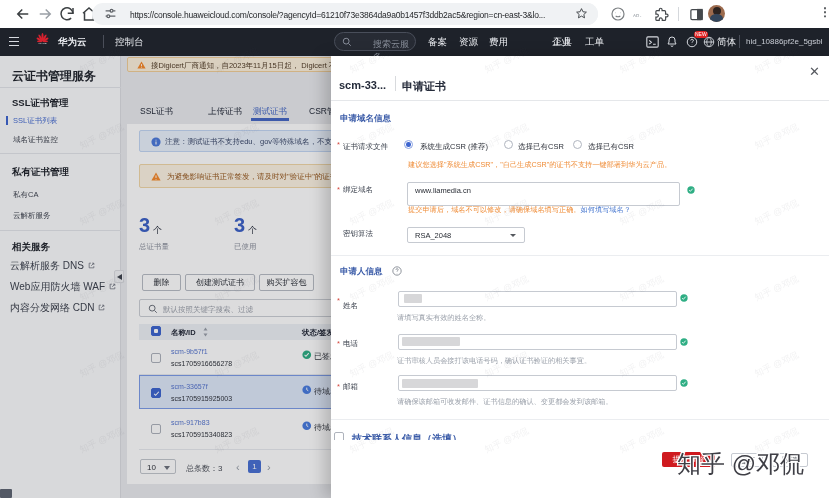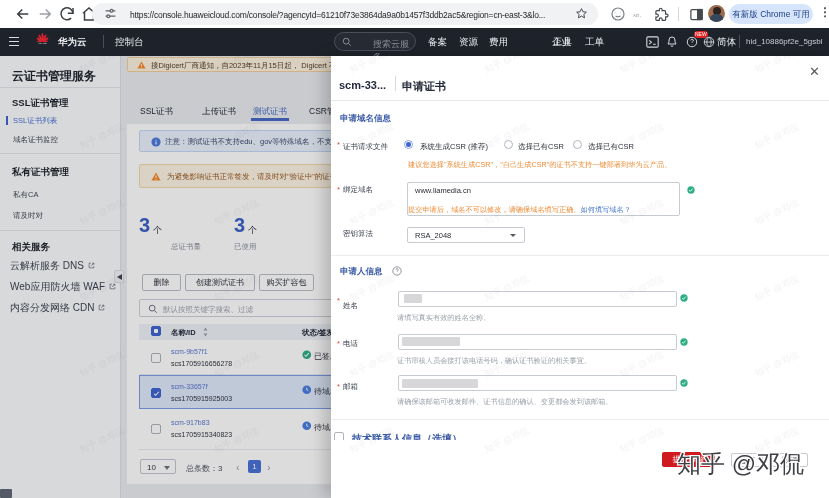--- a/index.html
+++ b/index.html
@@ -96,21 +96,20 @@
   <div style="position:absolute;left:678px;top:7px;width:1px;height:14px;background:#d5d8dc;"></div>
   <svg class="cicon" style="left:689px;width:15px;height:15px;top:7px;" viewBox="0 0 24 24" fill="none" stroke="#45494d" stroke-width="2">
       <rect x="3" y="4" width="18" height="16" rx="2"></rect>
       <path d="M14 4v16"></path>
       <rect x="14" y="4" width="7" height="16" fill="#45494d"></rect>
     </svg>
   <div style="position:absolute;left:708px;top:5px;width:17px;height:17px;border-radius:50%;background:#9c6b4e;overflow:hidden;">
     <div style="position:absolute;left:4.5px;top:2px;width:8px;height:8px;border-radius:50%;background:#2c2320;"></div>
     <div style="position:absolute;left:2px;top:9px;width:13px;height:9px;border-radius:50% 50% 0 0;background:#33465c;"></div>
   </div>
-  <div id="newchrome">有新版 Chrome 可用</div>
   <div style="position:absolute;left:819px;top:5px;font-size:12px;color:#45494d;font-weight:bold;">⋮</div>
 </div>
 
 <div id="hwheader" class="abs">
   <svg style="position:absolute;left:8px;top:8px;width:12px;height:11px;" viewBox="0 0 24 22" stroke="#d7dae0" stroke-width="2.2">
       <path d="M2 3h20M2 11h20M2 19h20"></path>
     </svg>
   <svg style="position:absolute;left:35px;top:4px;width:15px;height:17px;" viewBox="0 0 100 110">
     <g fill="#d8222f">
       <g transform="translate(50,62)">
@@ -166,21 +165,21 @@
 <div id="sidebar" class="abs">
   <div class="t1" style="top:12px;">云证书管理服务</div>
   <div class="hr" style="top:31px;"></div>
   <div class="t2" style="top:41px;">SSL证书管理</div>
   <div style="position:absolute;left:6px;top:60px;width:2px;height:9px;background:#3e66d0;"></div>
   <div class="it" style="top:60px;color:#4a6fd2;">SSL证书列表</div>
   <div class="it" style="top:79px;">域名证书监控</div>
   <div class="hr" style="top:97px;"></div>
   <div class="t2" style="top:110px;">私有证书管理</div>
   <div class="it" style="top:134px;">私有CA</div>
-  <div class="it" style="top:155px;">请及时对</div>
+  <div class="it" style="top:155px;">云解析服务</div>
   <div class="hr" style="top:174px;"></div>
   <div class="t2" style="top:185px;">相关服务</div>
   <div class="ext" style="top:203px;">云解析服务 DNS <svg style="width:7px;height:7px;margin-left:1px;" viewBox="0 0 24 24" fill="none" stroke="#6a6f79" stroke-width="2.6">
         <path d="M10 4H4v16h16v-6M14 4h6v6M20 4l-9 9"></path>
       </svg></div>
   <div class="ext" style="top:224px;">Web应用防火墙 WAF <svg style="width:7px;height:7px;margin-left:1px;" viewBox="0 0 24 24" fill="none" stroke="#6a6f79" stroke-width="2.6">
         <path d="M10 4H4v16h16v-6M14 4h6v6M20 4l-9 9"></path>
       </svg></div>
   <div class="ext" style="top:245px;">内容分发网络 CDN <svg style="width:7px;height:7px;margin-left:1px;" viewBox="0 0 24 24" fill="none" stroke="#6a6f79" stroke-width="2.6">
         <path d="M10 4H4v16h16v-6M14 4h6v6M20 4l-9 9"></path>
@@ -195,21 +194,21 @@
 
   <div class="banner" style="left:5px;top:1px;width:700px;height:15px;background:#fdf1dd;border:1px solid #f2cf98;">
     <svg style="position:absolute;left:9px;top:3px;width:9px;height:8px;" viewBox="0 0 24 21">
         <path d="M12 1L23 20H1z" fill="#f78b2d"></path>
         <path d="M12 8v6M12 16.5v1.5" stroke="#fff" stroke-width="2.4"></path>
       </svg>
     <span style="position:absolute;left:23px;top:3px;color:#55402a;">接Digicert厂商通知，自2023年11月15日起， Digicert 不再支持通过添加文件方式验证域名，请选择DNS方式验证</span>
   </div>
 
   <div style="position:absolute;left:18px;top:50px;font-size:8.5px;color:#252b3a;">SSL证书</div>
-  <div style="position:absolute;left:80px;top:50px;font-size:8.5px;color:#252b3a;font-family:Liberation Mono, monospace;">上传证书</div>
+  <div style="position:absolute;left:86px;top:50px;font-size:8.5px;color:#252b3a;font-family:Liberation Mono, monospace;">上传证书</div>
   <div style="position:absolute;left:131px;top:50px;font-size:8.5px;color:#4668c5;">测试证书</div>
   <div style="position:absolute;left:129px;top:62px;width:38px;height:2.5px;background:#4668c5;"></div>
   <div style="position:absolute;left:187px;top:50px;font-size:8.5px;color:#252b3a;">CSR管理</div>
 
   <div id="card"></div>
 
   <div class="banner" style="left:17px;top:74px;width:676px;height:22px;background:#e9f1fc;border:1px solid #c3d7f4;">
     <svg style="position:absolute;left:11px;top:6px;width:10px;height:10px;" viewBox="0 0 24 24">
         <circle cx="12" cy="12" r="11" fill="#4d7bdb"></circle>
         <path d="M12 6.5v1.8M12 10.5V18" stroke="#fff" stroke-width="2.6"></path>
@@ -220,21 +219,21 @@
   <div class="banner" style="left:17px;top:108px;width:676px;height:24px;background:#fdf4e3;border:1px solid #f2d8a8;">
     <svg style="position:absolute;left:11px;top:7px;width:10px;height:9px;" viewBox="0 0 24 21">
         <path d="M12 1L23 20H1z" fill="#f78b2d"></path>
         <path d="M12 8v6M12 16.5v1.5" stroke="#fff" stroke-width="2.4"></path>
       </svg>
     <span style="position:absolute;left:27px;top:7px;color:#96561c;">为避免影响证书正常签发，请及时对"验证中"的证书进行域名验证和信息补充。</span>
   </div>
 
   <div style="position:absolute;left:17px;top:158px;font-size:20px;font-weight:bold;color:#3d62c8;">3</div>
   <div style="position:absolute;left:31px;top:168px;font-size:9px;color:#252b3a;">个</div>
-  <div style="position:absolute;left:17px;top:186px;font-size:7.5px;color:#8d929e;margin-left:32px;">总证书量</div>
+  <div style="position:absolute;left:17px;top:186px;font-size:7.5px;color:#8d929e;">总证书量</div>
   <div style="position:absolute;left:112px;top:158px;font-size:20px;font-weight:bold;color:#3d62c8;">3</div>
   <div style="position:absolute;left:126px;top:168px;font-size:9px;color:#252b3a;">个</div>
   <div style="position:absolute;left:112px;top:186px;font-size:7.5px;color:#8d929e;">已使用</div>
 
   <div class="btn" style="left:20px;top:218px;width:39px;">删除</div>
   <div class="btn" style="left:63px;top:218px;width:70px;">创建测试证书</div>
   <div class="btn" style="left:137px;top:218px;width:55px;">购买扩容包</div>
 
   <div style="position:absolute;left:17px;top:243px;width:676px;height:18px;background:#fff;border:1px solid #ccd0d6;border-radius:2px;">
     <svg style="position:absolute;left:8px;top:4px;width:10px;height:10px;" viewBox="0 0 24 24" fill="none" stroke="#6f747e" stroke-width="2.4">
@@ -316,21 +315,21 @@
     </div>
   <div class="lab" style="left:89px;top:86px;color:#2c3039;font-size:7.5px;">系统生成CSR (推荐)</div>
   <div class="radio" style="left:173px;top:84px;"></div>
   <div class="lab" style="left:187px;top:86px;color:#2c3039;font-size:7.5px;">选择已有CSR</div>
   <div class="radio" style="left:242px;top:84px;"></div>
   <div class="lab" style="left:257px;top:86px;color:#2c3039;font-size:7.5px;">选择已有CSR</div>
   <div class="hint-o" style="left:77px;top:104px;">建议您选择"系统生成CSR"，"自己生成CSR"的证书不支持一键部署到华为云产品。</div>
 
   <div class="ast" style="left:6px;top:129px;">*</div>
   <div class="lab" style="left:12px;top:129px;">绑定域名</div>
-  <div class="inp" style="left:76px;top:126px;width:273px;height:34px;line-height:15px;padding-left:7px;">www.liamedia.cn</div>
+  <div class="inp" style="left:76px;top:126px;width:273px;height:24px;line-height:15px;padding-left:7px;">www.liamedia.cn</div>
   <svg class="gcheck" style="left:356px;top:130px;width:8px;height:8px;" viewBox="0 0 24 24">
       <circle cx="12" cy="12" r="11" fill="#2fae84"></circle>
       <path d="M6.5 12.5l3.5 3.5 7-8" stroke="#fff" stroke-width="2.6" fill="none"></path>
     </svg>
   <div class="hint-o" style="left:77px;top:149px;">提交申请后，域名不可以修改，请确保域名填写正确。<span style="color:#4878d0;">如何填写域名？</span></div>
 
   <div class="lab" style="left:12px;top:173px;">密钥算法</div>
   <div class="inp" style="left:76px;top:171px;width:118px;height:16px;line-height:15px;padding-left:7px;">RSA_2048
     <div style="position:absolute;right:8px;top:6px;width:0;height:0;border-left:3px solid transparent;border-right:3px solid transparent;border-top:3.5px solid #55585e;"></div>
   </div>

